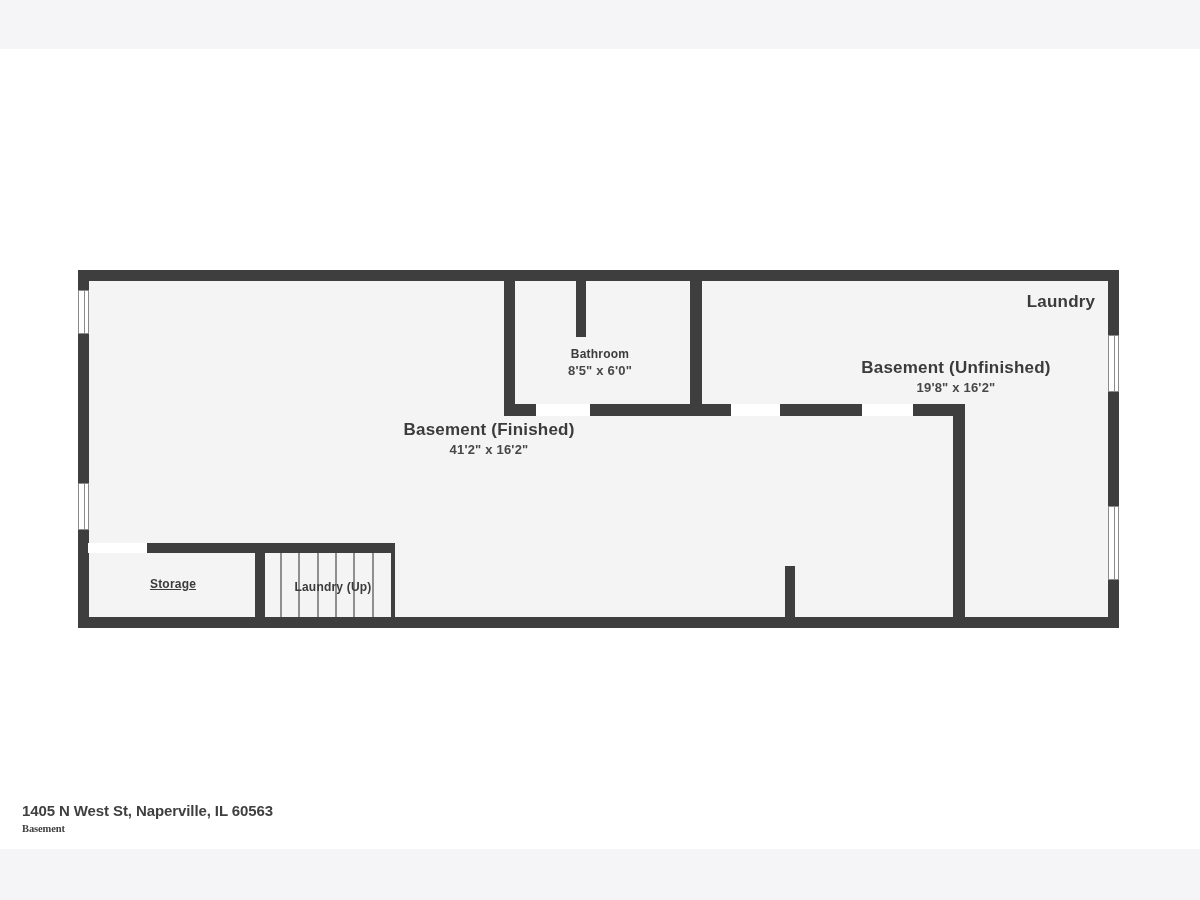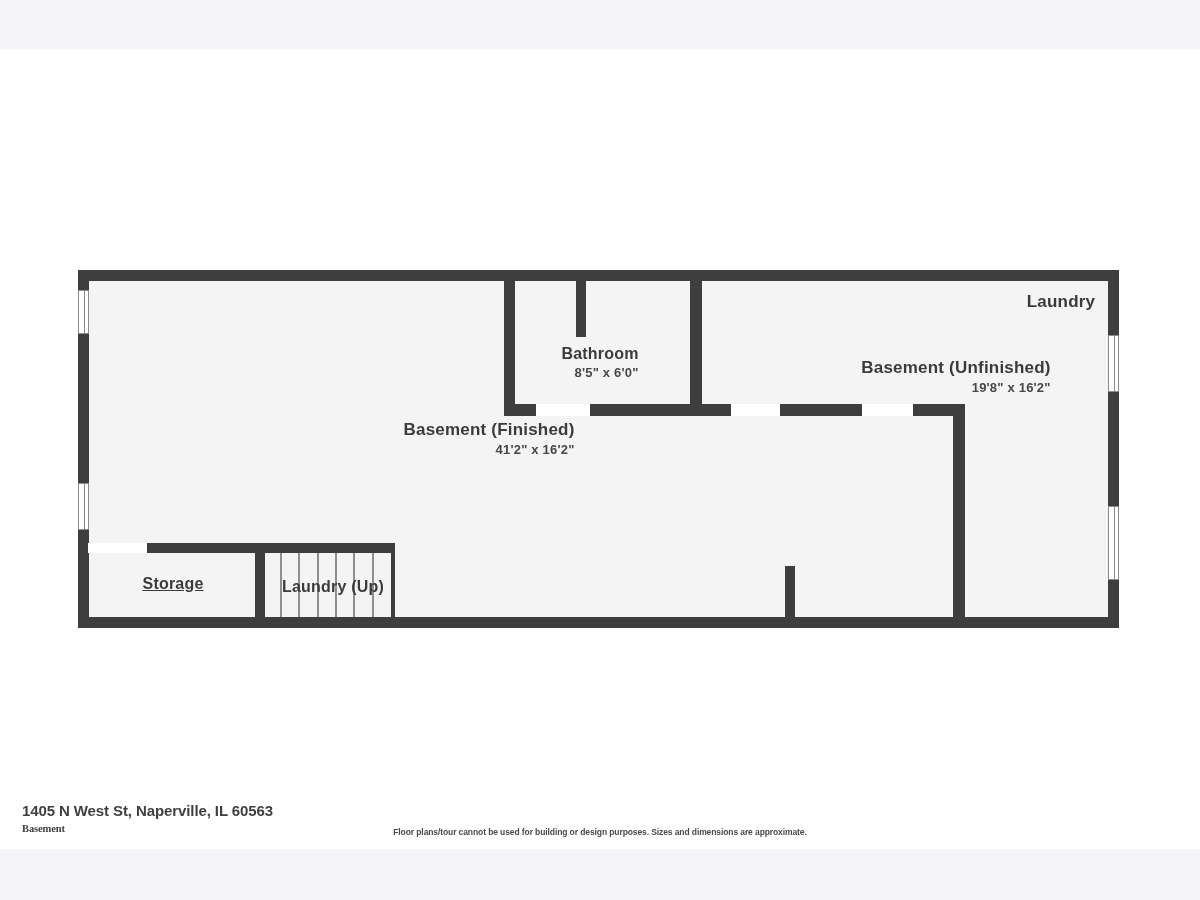--- a/index.html
+++ b/index.html
@@ -15,24 +15,24 @@
   #plan { position:absolute; left:78px; top:270px; width:1041px; height:358px; background:#f4f4f5; }
 
   .wall { position:absolute; background:#3e3e3e; }
   .door-gap { position:absolute; background:#ffffff; }
 
   .window { position:absolute; background:#ffffff; border:1px solid #8a8a8a; }
   .window::after { content:""; position:absolute; left:50%; top:0; bottom:0; width:1px; background:#8a8a8a; }
 
   .tread { position:absolute; width:2px; background:#8f8f8f; }
 
-  .room-label { position:absolute; transform:translate(-50%,-50%); text-align:right; color:#3b3b3b; white-space:nowrap; }
+  .room-label { position:absolute; transform:translate(-50%,-50%); text-align:center; color:#3b3b3b; white-space:nowrap; }
   .room-name { font-size:17px; font-weight:bold; letter-spacing:0.2px; }
   .room-dims { font-size:13px; font-weight:bold; color:#474747; margin-top:2px; letter-spacing:0.2px; }
-  .room-name.sm { font-size:16px; }
+  .room-name.sm { font-size:12px; }
 
   .footer-text { position:absolute; color:#3f3f3f; font-weight:bold; }
   #footer-address { left:22px; top:802px; font-size:15px; letter-spacing:-0.1px; }
   #footer-floor { left:22px; top:823px; font-size:10.5px; letter-spacing:-0.1px;font-family:Liberation Serif, serif; }
   #footer-disclaimer { left:0; top:827px; width:1200px; text-align:center; font-size:8.5px; font-weight:bold; color:#4a4a4a; position:absolute; letter-spacing:-0.1px; }
 </style>
 </head>
 <body>
 
 <div id="canvas">
@@ -97,15 +97,14 @@
   <div class="room-label" style="left:173px;top:584px;text-decoration:underline;">
     <div class="room-name sm">Storage</div>
   </div>
 
   <div class="room-label" style="left:333px;top:587px;">
     <div class="room-name sm">Laundry (Up)</div>
   </div>
 
   <div class="footer-text" id="footer-address">1405 N West St, Naperville, IL 60563</div>
   <div class="footer-text" id="footer-floor">Basement</div>
-  <div id="footer-disclaimer">Floor plans/tour cannot be used for building or design purposes. Sizes and dimensions are approximate.</div>
 
 </div>
 
 </body></html>

